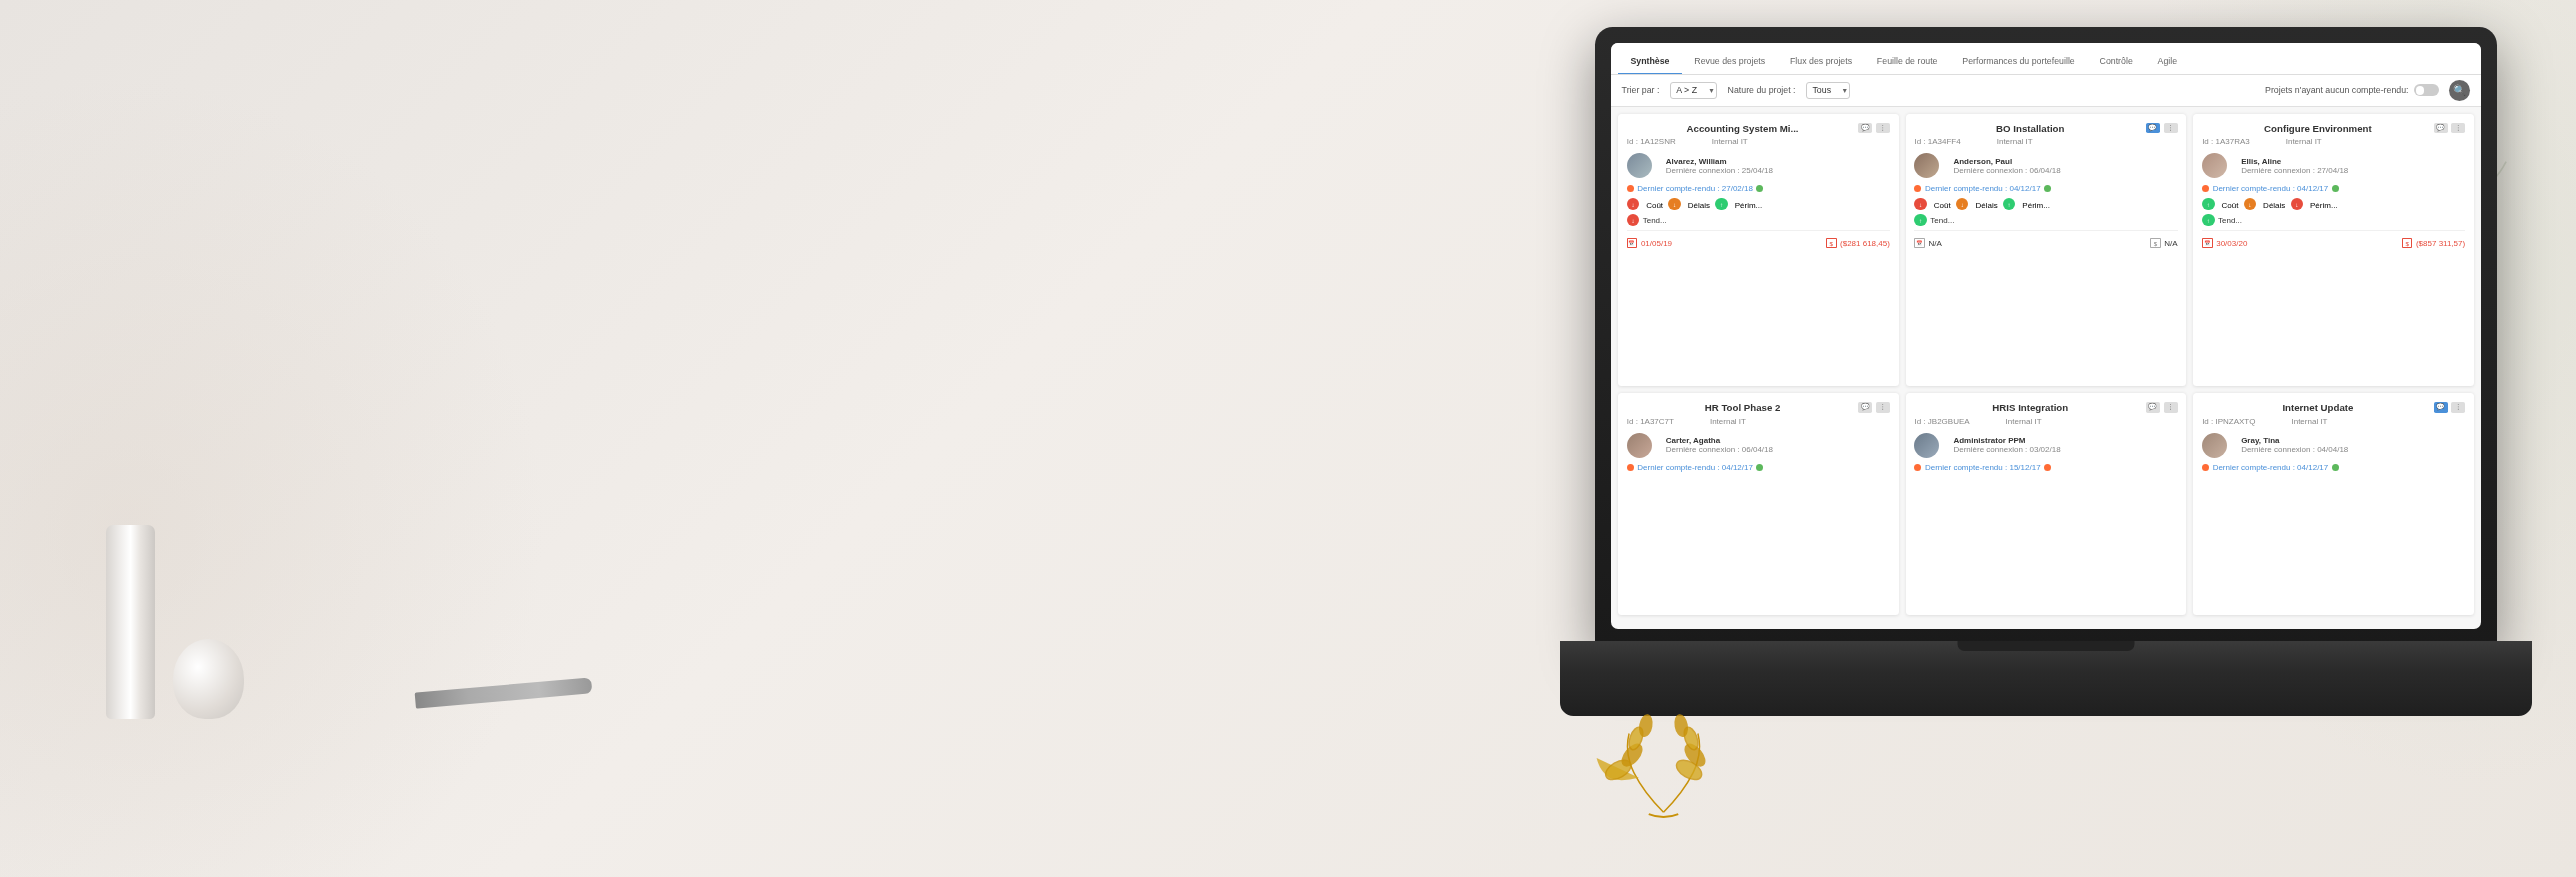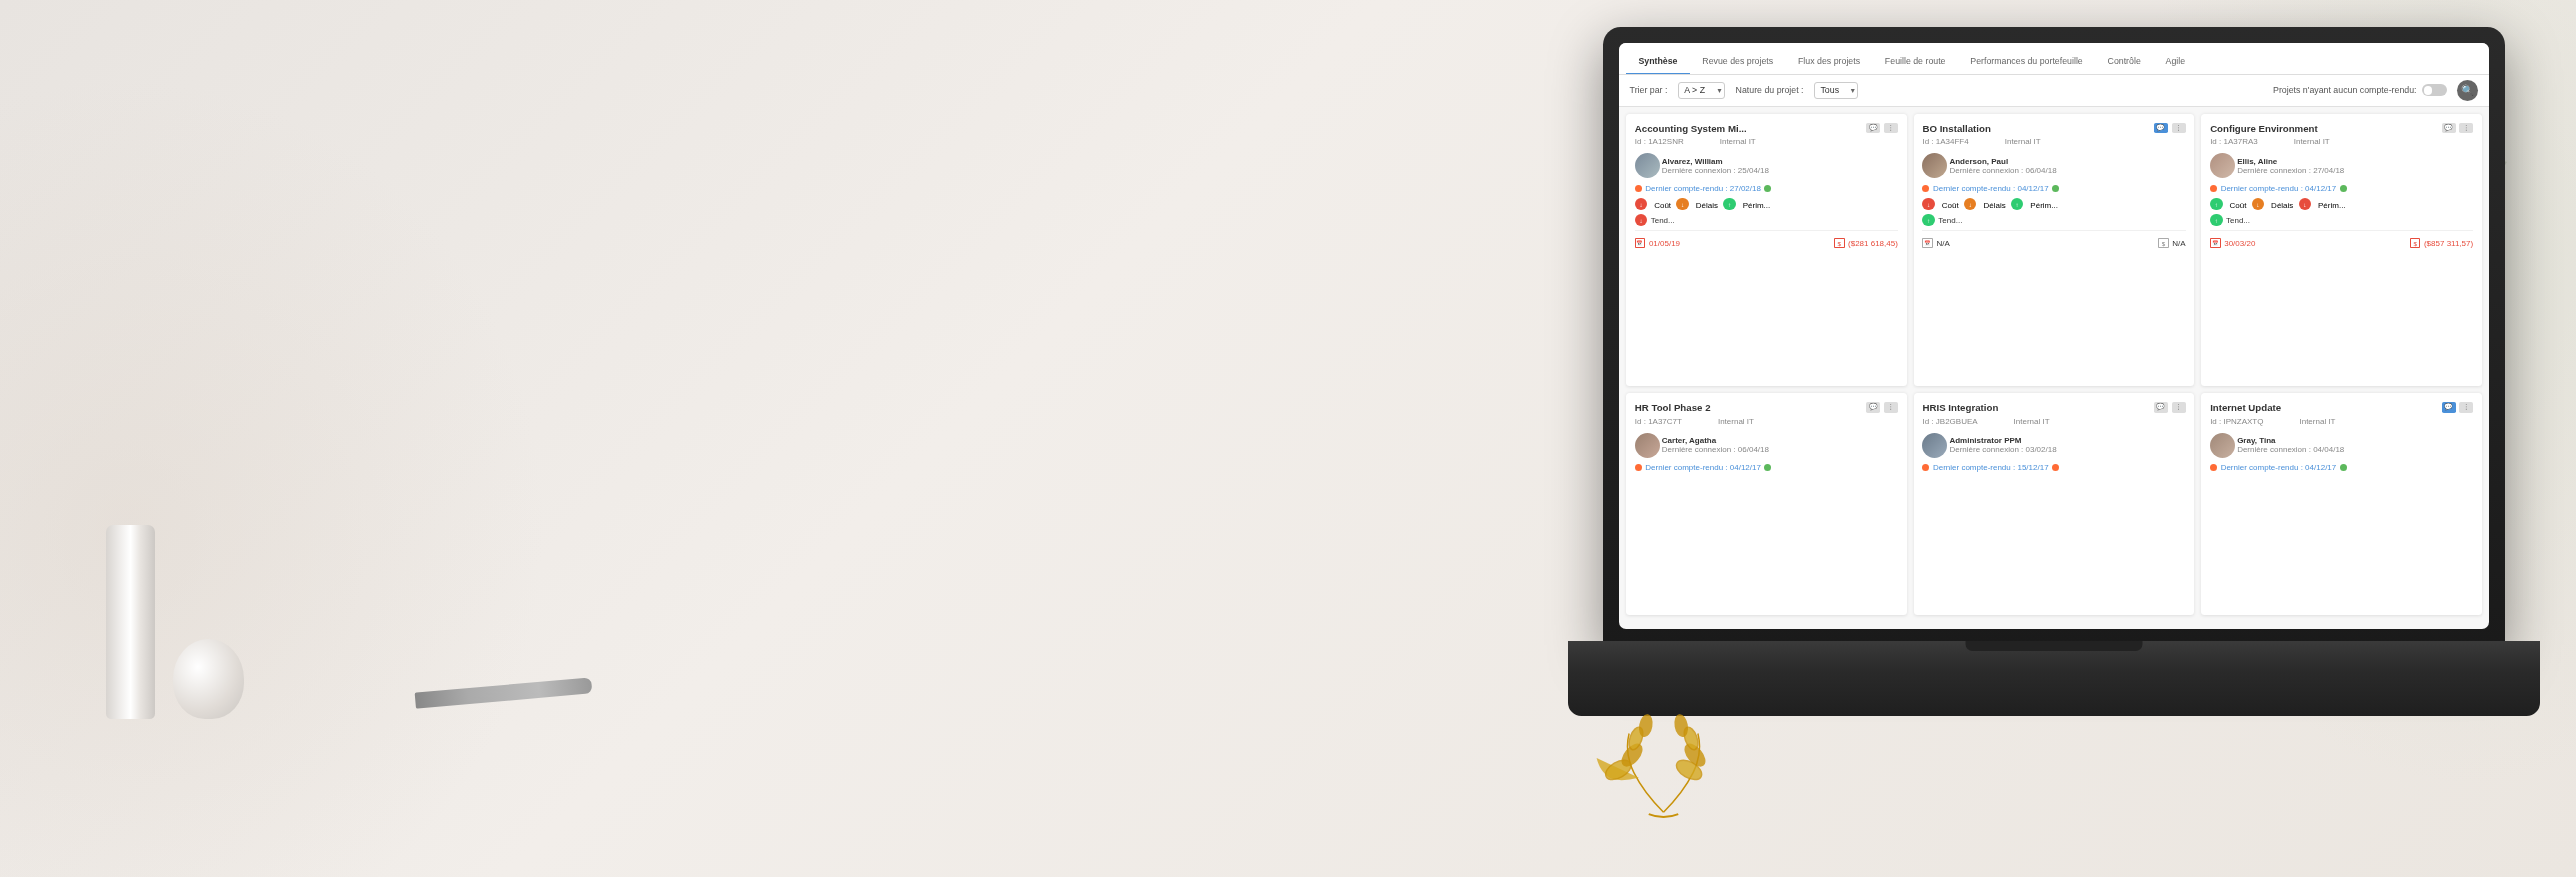--- a/index.html
+++ b/index.html
@@ -87,21 +87,21 @@
 
     .fern-right svg {
       width: 100%;
       height: 100%;
       opacity: 0.25;
     }
 
     
     .laptop-wrapper {
       position: absolute;
-      right: 36px;
+      right: 44px;
       top: 26.5px;
       width: 972px;
       height: 689px;
     }
 
     .laptop-body {
       position: absolute;
       top: 0;
       left: 35px;
       right: 35px;
@@ -281,20 +281,21 @@
       justify-content: space-between;
       align-items: flex-start;
       margin-bottom: 3.5px;
     }
 
     .card-title {
       font-size: 9.7px;
       font-weight: bold;
       color: #333;
       flex: 1;
+      text-align: center;
     }
 
     .card-icons {
       display: flex;
       gap: 3.5px;
       align-items: center;
     }
 
     .card-icon {
       width: 14px;
@@ -315,21 +316,21 @@
       justify-content: flex-start;
       color: #888;
       font-size: 8px;
       margin-bottom: 7px;
       gap: 36px;
     }
 
     .card-user {
       display: flex;
       align-items: center;
-      gap: 2px;
+      gap: 14px;
       margin-bottom: 5.3px;
     }
 
     .avatar {
       width: 25px;
       height: 25px;
       border-radius: 50%;
       background: #bbb;
       overflow: hidden;
       flex-shrink: 0;

